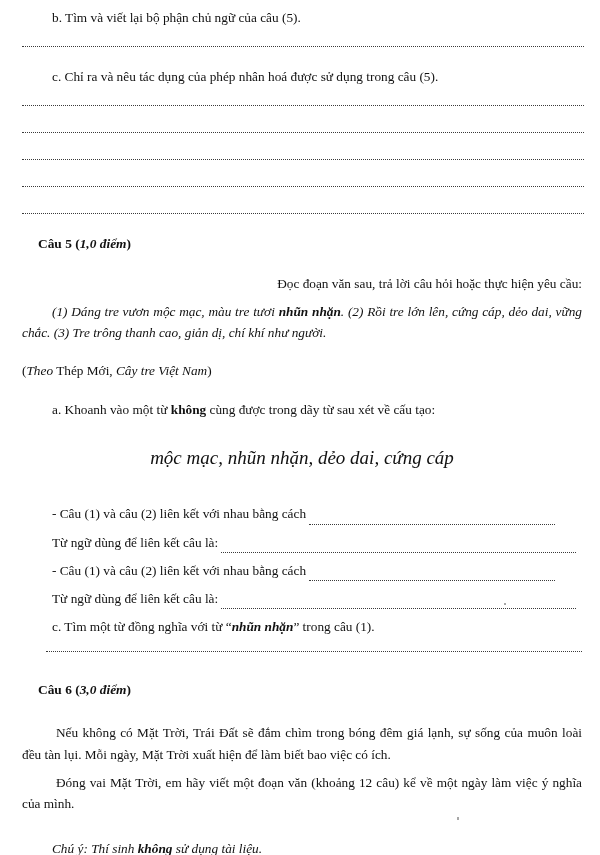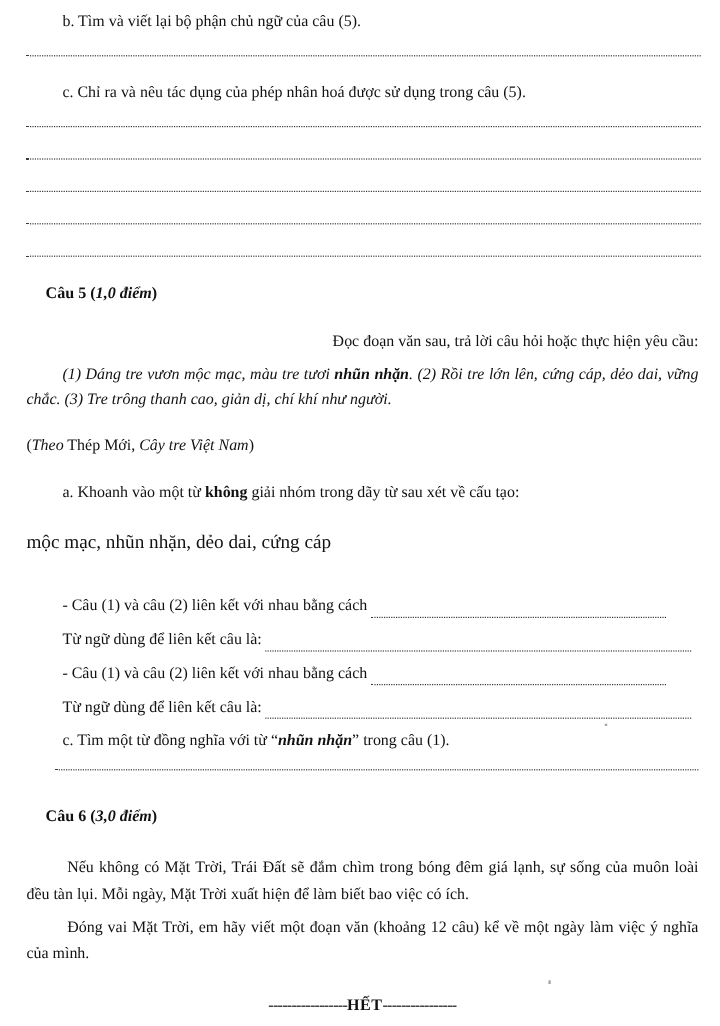--- a/index.html
+++ b/index.html
@@ -89,22 +89,23 @@
   }
   .het-dash {
     letter-spacing: -0.6px;
     font-weight: normal;
   }
   .het-word {
     font-weight: bold;
     letter-spacing: 0.4px;
   }
   .wordlist {
-    font-size: 16px;
-    text-align: left;
+    font-size: 19px;
+    font-style: italic;
+    text-align: center;
   }
   .attrib {
     font-size: 13.3px;
     text-align: left;
     padding-right: 2px;
   }
   .speck {
     position: absolute;
     width: 2px;
     height: 3px;
@@ -152,21 +153,21 @@
     <span>dẻo dai, vững chắc. (3) Tre trông thanh cao, giản dị, chí khí như người.</span></i>
   </p>
 
   <div class="sp-6"></div>
   <p class="attrib">
     <span>(</span><i>Theo</i><span> Thép Mới, </span><i>Cây tre Việt Nam</i><span>)</span>
   </p>
 
   <div class="sp-8"></div>
   <p class="line indent-2">
-    <span>a. Khoanh vào một từ </span><b>không</b><span> giải nhóm trong dãy từ sau xét về cấu tạo:</span>
+    <span>a. Khoanh vào một từ </span><b>không</b><span> cùng được trong dãy từ sau xét về cấu tạo:</span>
   </p>
 
   <div class="sp-8"></div>
   <p class="wordlist">mộc mạc, nhũn nhặn, dẻo dai, cứng cáp</p>
 
   <div class="sp-8"></div>
 
   <div class="sp-8"></div>
   <p class="line indent-2">
     <span>- Câu (1) và câu (2) liên kết với nhau bằng cách</span><span class="dotfill" style="width:246px"></span>
@@ -200,23 +201,20 @@
     <span>Câu 6</span><span>&nbsp;(</span><span class="bi">3,0 điểm</span><span>)</span>
   </p>
 
   <div class="sp-8"></div>
   <p class="para" style="text-indent:34px">Nếu không có Mặt Trời, Trái Đất sẽ đắm chìm trong bóng đêm giá lạnh, sự sống của muôn loài đều tàn lụi. Mỗi ngày, Mặt Trời xuất hiện để làm biết bao việc có ích.</p>
 
   <div class="sp-6"></div>
   <p class="para" style="text-indent:34px">Đóng vai Mặt Trời, em hãy viết một đoạn văn (khoảng 12 câu) kể về một ngày làm việc ý nghĩa của mình.</p>
 
   <div class="sp-12"></div>
-  <p class="het-row">
-    <span class="het-dash">-----------------</span><span class="het-word">HẾT</span><span class="het-dash">----------------</span>
-  </p>
 
   <div class="sp-12"></div>
   <p class="line indent-2" style="font-style:italic">
     <span>Chú ý: Thí sinh </span><b>không</b><span> sử dụng tài liệu.</span>
   </p>
 
   <div class="sp-10"></div>
   <p class="line" style="font-style:italic; padding-left:58px">
     <span>Cán bộ coi thi </span><b>không</b><span> giải thích gì thêm.</span>
   </p>

